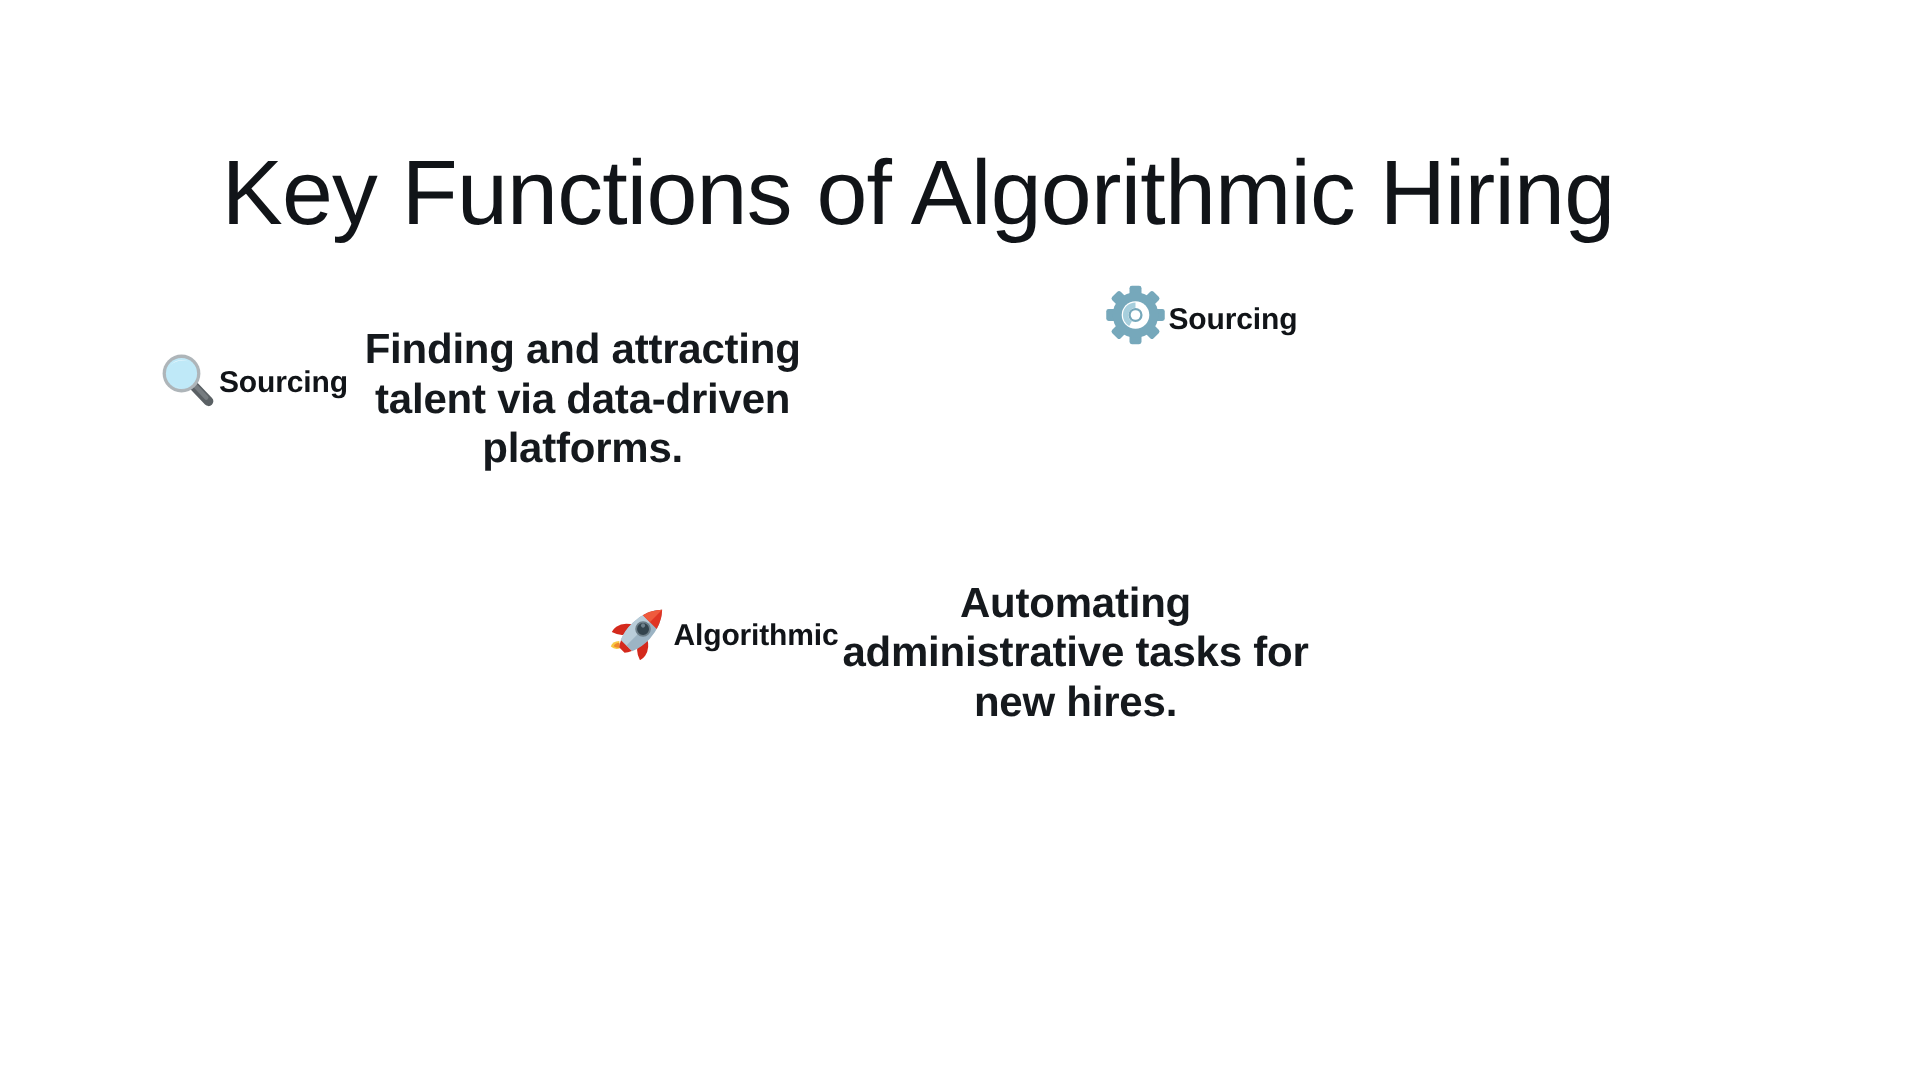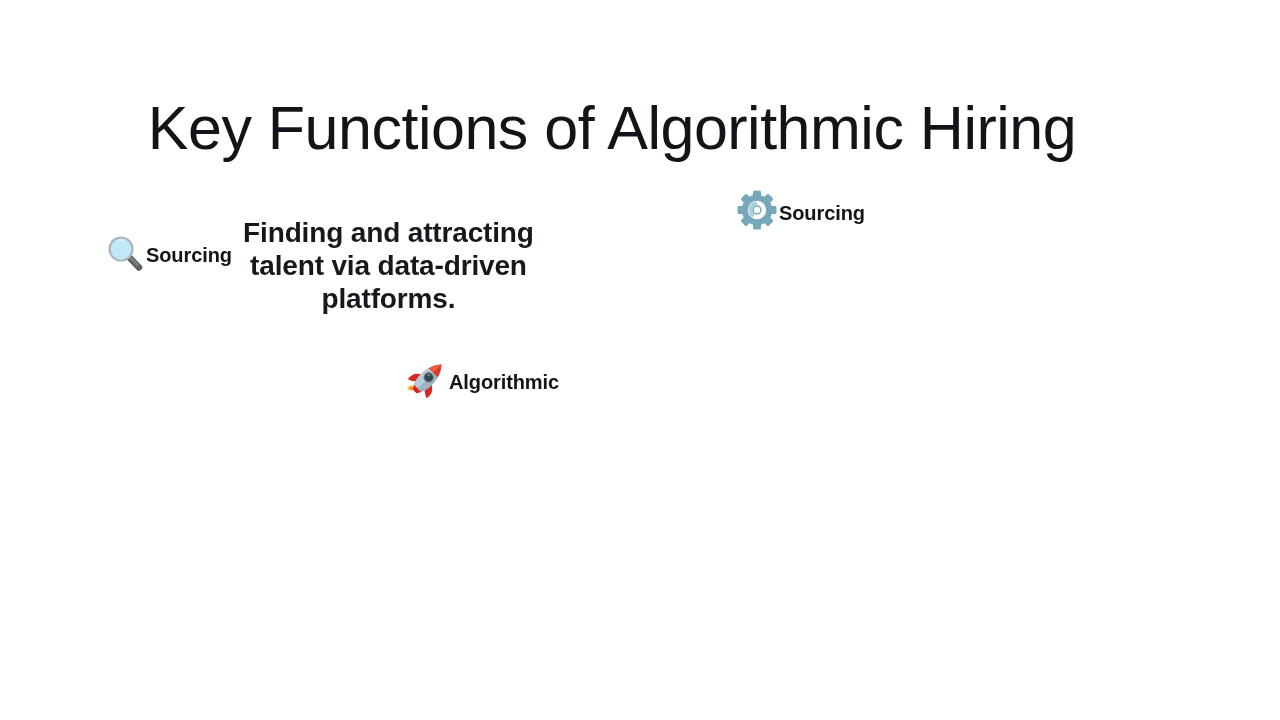--- a/index.html
+++ b/index.html
@@ -159,18 +159,19 @@
               <path d="M22 1.6 q4.6 4.7 6.5 11.6 h-13 q1.9 -6.9 6.5 -11.6 z" fill="#e03524"></path>
               <path d="M22 1.6 q-4.6 4.7 -6.5 11.6 h6.5 z" fill="#ef5a3d"></path>
               <path d="M16.9 35.3 h10.2 q-1.1 2.6 -2.6 4.2 h-5 q-1.5 -1.6 -2.6 -4.2 z" fill="#d4291c"></path>
               <circle cx="22" cy="19.6" r="5.2" fill="#6d7f89"></circle>
               <circle cx="22" cy="19.6" r="4" fill="#33444d"></circle>
               <circle cx="20.4" cy="18" r="1.4" fill="#7d919c" opacity="0.8"></circle>
             </g>
           </svg>
         </span>
         <div class="card-title">Algorithmic</div>
+        <div class="card-desc">Automating administrative tasks for new hires.</div>
       </div>
 
     </div>
 
   </div>
 </div>
 
 </body></html>

